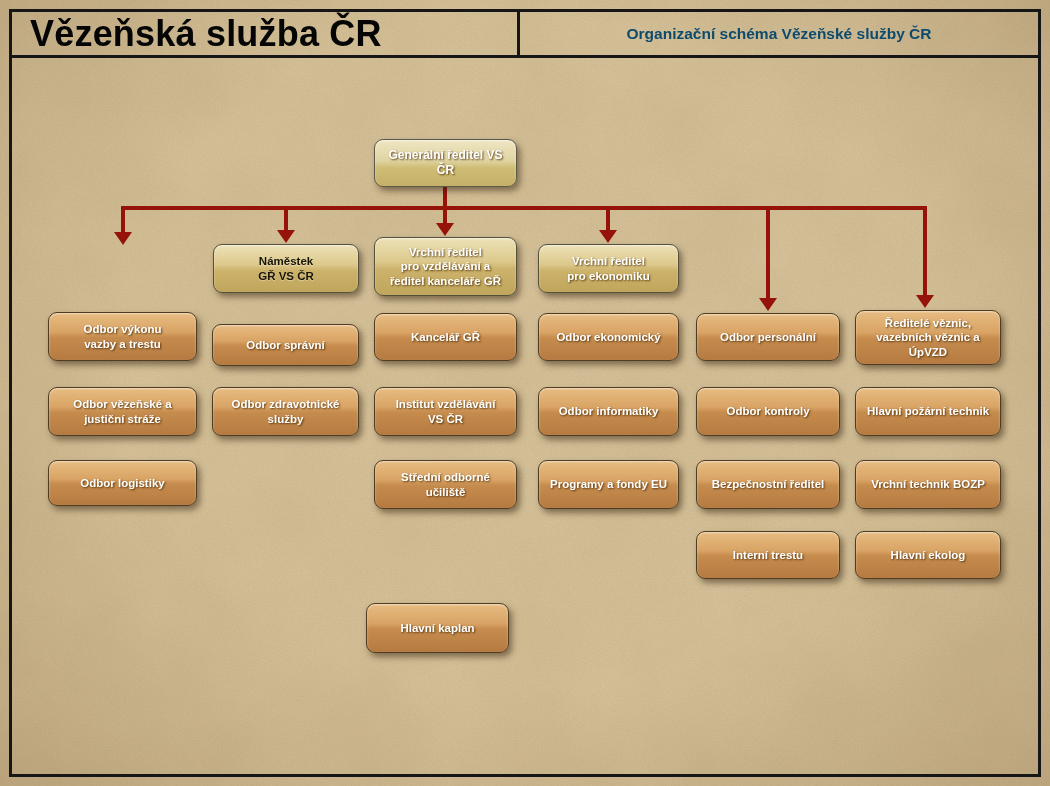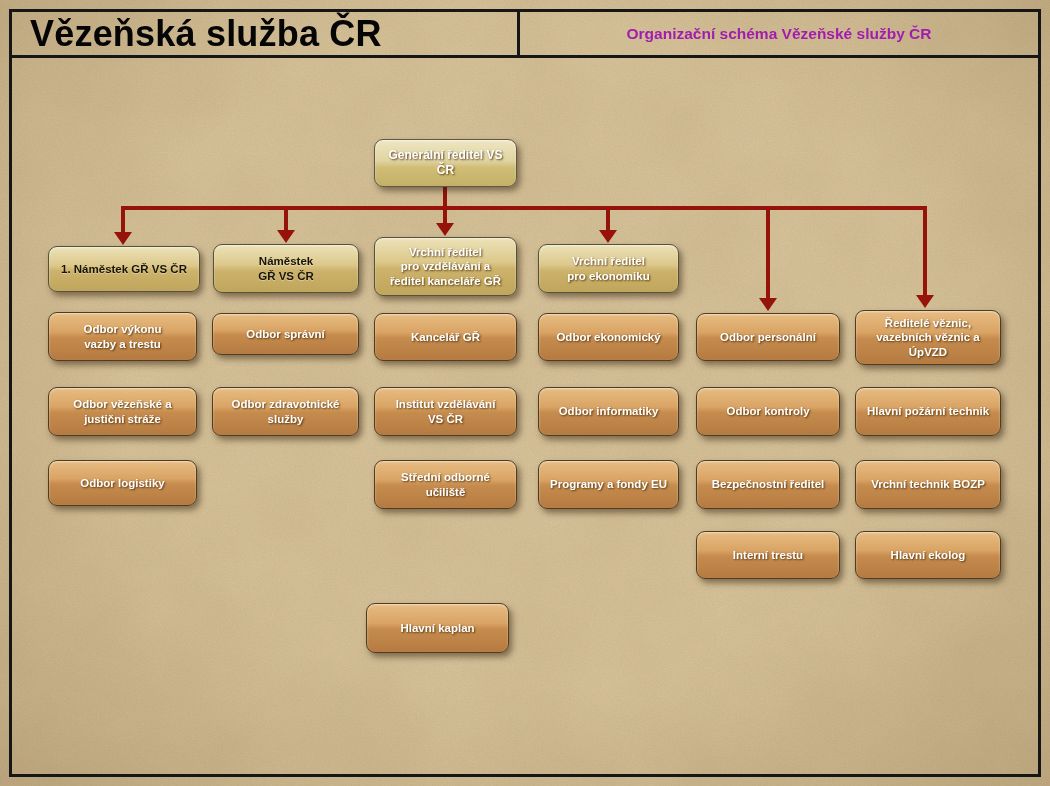--- a/index.html
+++ b/index.html
@@ -29,21 +29,21 @@
   #header {
     position: absolute; left: 12px; top: 12px; width: 1026px; height: 46px;
     border-bottom: 3px solid #161616; display: flex; z-index: 6;
   }
   .header-cell-left {
     width: 508px; border-right: 3px solid #161616;
     display: flex; align-items: center; padding-left: 18px;
   }
   .header-cell-right { flex: 1; display: flex; align-items: center; justify-content: center; }
   #title { font-size: 36px; font-weight: bold; color: #050505; letter-spacing: .2px; }
-  #subtitle { font-size: 15.5px; font-weight: bold; color: #a21caf; }
+  #subtitle { font-size: 15.5px; font-weight: bold; color: #0c4a6e; }
 
   #connectors { position: absolute; left: 0; top: 0; z-index: 2; }
 
   .node {
     position: absolute; z-index: 3;
     display: flex; align-items: center; justify-content: center;
     text-align: center; white-space: pre-line;
     border-radius: 9px; font-weight: bold; font-size: 11.5px; line-height: 1.25;
     padding: 20px 6px;
   }
@@ -115,36 +115,35 @@
       <span id="title">Vězeňská služba ČR</span>
     </div>
     <div class="header-cell-right">
       <span id="subtitle">Organizační schéma Vězeňské služby ČR</span>
     </div>
   </div>
 
   <div class="node root-box light-text" style="left:374px;top:139px;width:143px;height:48px">Generální ředitel VS
 ČR</div>
 
-  <div class="node khaki dark-text" style="left:48px;top:246px;width:152px;height:46px">1. Náměstek GŘ VS ČR</div>
   <div class="node khaki dark-text" style="left:213px;top:244px;width:146px;height:49px">Náměstek
 GŘ VS ČR</div>
   <div class="node khaki light-text" style="left:374px;top:237px;width:143px;height:59px">Vrchní ředitel
 pro vzdělávání a
 ředitel kanceláře GŘ</div>
   <div class="node khaki light-text" style="left:538px;top:244px;width:141px;height:49px">Vrchní ředitel
 pro ekonomiku</div>
 
   <div class="node orange light-text" style="left:48px;top:312px;width:149px;height:49px">Odbor výkonu
 vazby a trestu</div>
   <div class="node orange light-text" style="left:48px;top:387px;width:149px;height:49px">Odbor vězeňské a
 justiční stráže</div>
   <div class="node orange light-text" style="left:48px;top:460px;width:149px;height:46px">Odbor logistiky</div>
 
-  <div class="node orange light-text" style="left:212px;top:313px;width:147px;height:32px">Odbor správní</div>
+  <div class="node orange light-text" style="left:212px;top:324px;width:147px;height:32px">Odbor správní</div>
   <div class="node orange light-text" style="left:212px;top:387px;width:147px;height:49px">Odbor zdravotnické
 služby</div>
 
   <div class="node orange light-text" style="left:374px;top:313px;width:143px;height:48px">Kancelář GŘ</div>
   <div class="node orange light-text" style="left:374px;top:387px;width:143px;height:49px">Institut vzdělávání
 VS ČR</div>
   <div class="node orange light-text" style="left:374px;top:460px;width:143px;height:49px">Střední odborné
 učiliště</div>
   <div class="node orange light-text" style="left:366px;top:603px;width:143px;height:50px">Hlavní kaplan</div>
 

